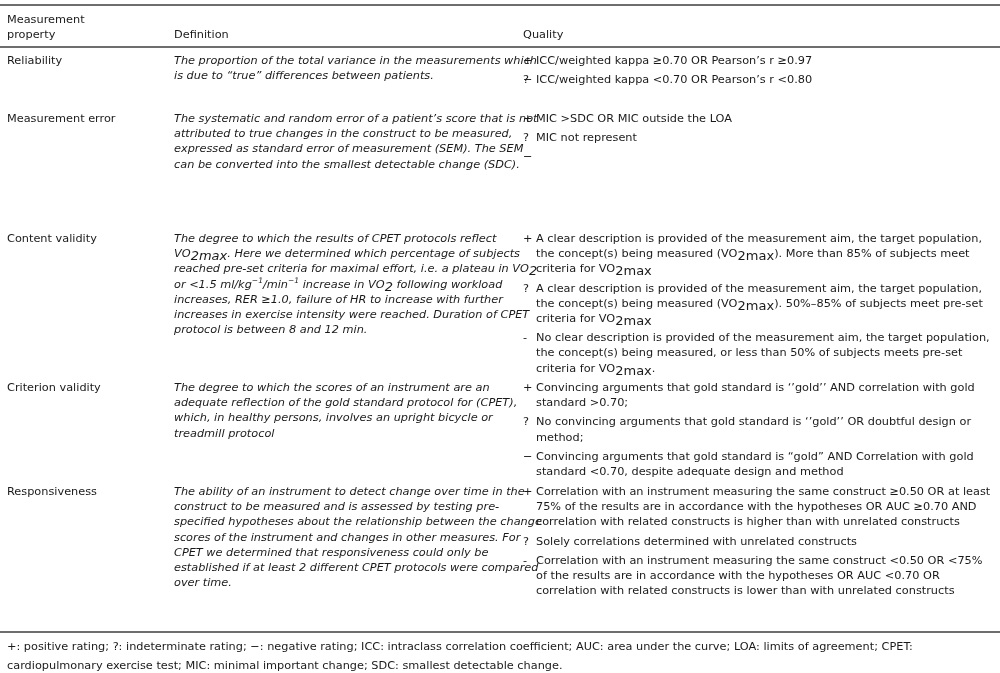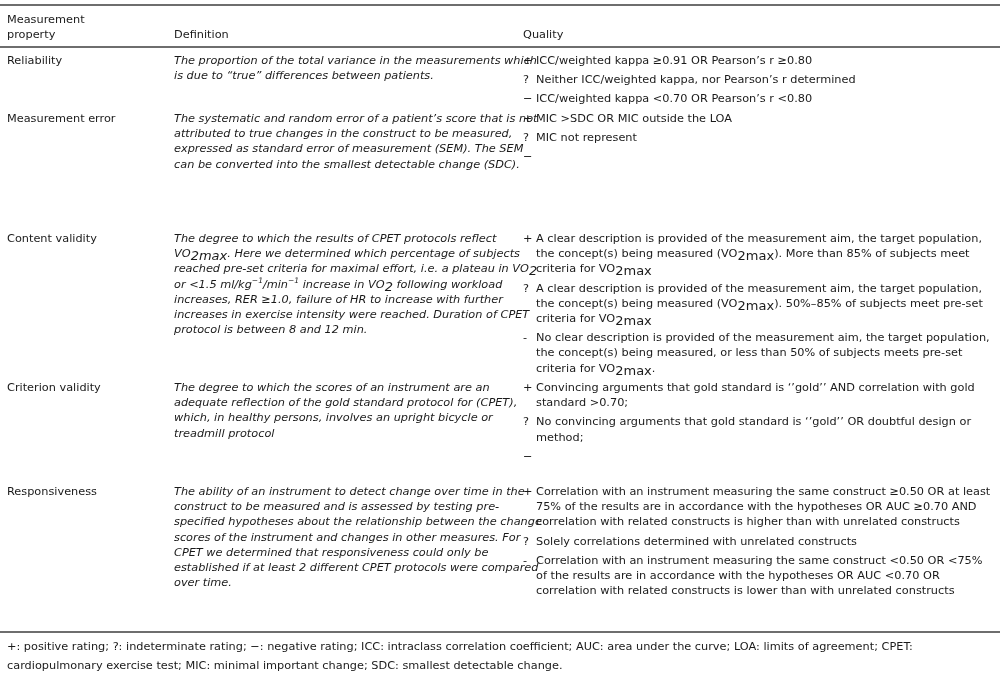--- a/index.html
+++ b/index.html
@@ -35,22 +35,22 @@
   <div class="cell c2 hdr-single">Definition</div>
   <div class="cell c3 hdr-single">Quality</div>
   <div class="rule rule-head"></div>
 
   <div>
     <div class="cell c1" style="top:53px">Reliability</div>
     <div class="cell c2" style="top:53px">
       <div class="para">The proportion of the total variance in the measurements which is due to “true” differences between patients.</div>
     </div>
     <div class="cell c3" style="top:53px">
-      <div class="qitem"><span class="sym">+</span><span>ICC/weighted kappa ≥0.91 OR Pearson’s r ≥0.80</span></div>
-      <div class="qitem"><span class="sym">?</span><span>Neither ICC/weighted kappa, nor Pearson’s r determined</span></div>
+      <div class="qitem"><span class="sym">+</span><span>ICC/weighted kappa ≥0.70 OR Pearson’s r ≥0.97</span></div>
+      <div class="qitem"><span class="sym">?</span></div>
       <div class="qitem"><span class="sym">−</span><span>ICC/weighted kappa &lt;0.70 OR Pearson’s r &lt;0.80</span></div>
     </div>
   </div>
 
   <div>
     <div class="cell c1" style="top:111px">Measurement error</div>
     <div class="cell c2" style="top:111px">
       <div class="para">The systematic and random error of a patient’s score that is not attributed to true changes in the construct to be measured, expressed as standard error of measurement (SEM). The SEM can be converted into the smallest detectable change (SDC).</div>
     </div>
     <div class="cell c3" style="top:111px">
@@ -73,21 +73,21 @@
   </div>
 
   <div>
     <div class="cell c1" style="top:380px">Criterion validity</div>
     <div class="cell c2" style="top:380px">
       <div class="para">The degree to which the scores of an instrument are an adequate reflection of the gold standard protocol for (CPET), which, in healthy persons, involves an upright bicycle or treadmill protocol</div>
     </div>
     <div class="cell c3" style="top:380px">
       <div class="qitem"><span class="sym">+</span><span>Convincing arguments that gold standard is ‘’gold’’ AND correlation with gold standard &gt;0.70;</span></div>
       <div class="qitem"><span class="sym">?</span><span>No convincing arguments that gold standard is ‘’gold’’ OR doubtful design or method;</span></div>
-      <div class="qitem"><span class="sym">−</span></div>
+      <div class="qitem"><span class="sym">−</span><span>Convincing arguments that gold standard is “gold” AND Correlation with gold standard &lt;0.70, despite adequate design and method</span></div>
     </div>
   </div>
 
   <div>
     <div class="cell c1" style="top:484px">Responsiveness</div>
     <div class="cell c2" style="top:484px">
       <div class="para">The ability of an instrument to detect change over time in the construct to be measured and is assessed by testing pre-specified hypotheses about the relationship between the change scores of the instrument and changes in other measures. For CPET we determined that responsiveness could only be established if at least 2 different CPET protocols were compared over time.</div>
     </div>
     <div class="cell c3" style="top:484px">
       <div class="qitem"><span class="sym">+</span><span>Correlation with an instrument measuring the same construct ≥0.50 OR at least 75% of the results are in accordance with the hypotheses OR AUC ≥0.70 AND correlation with related constructs is higher than with unrelated constructs</span></div>

